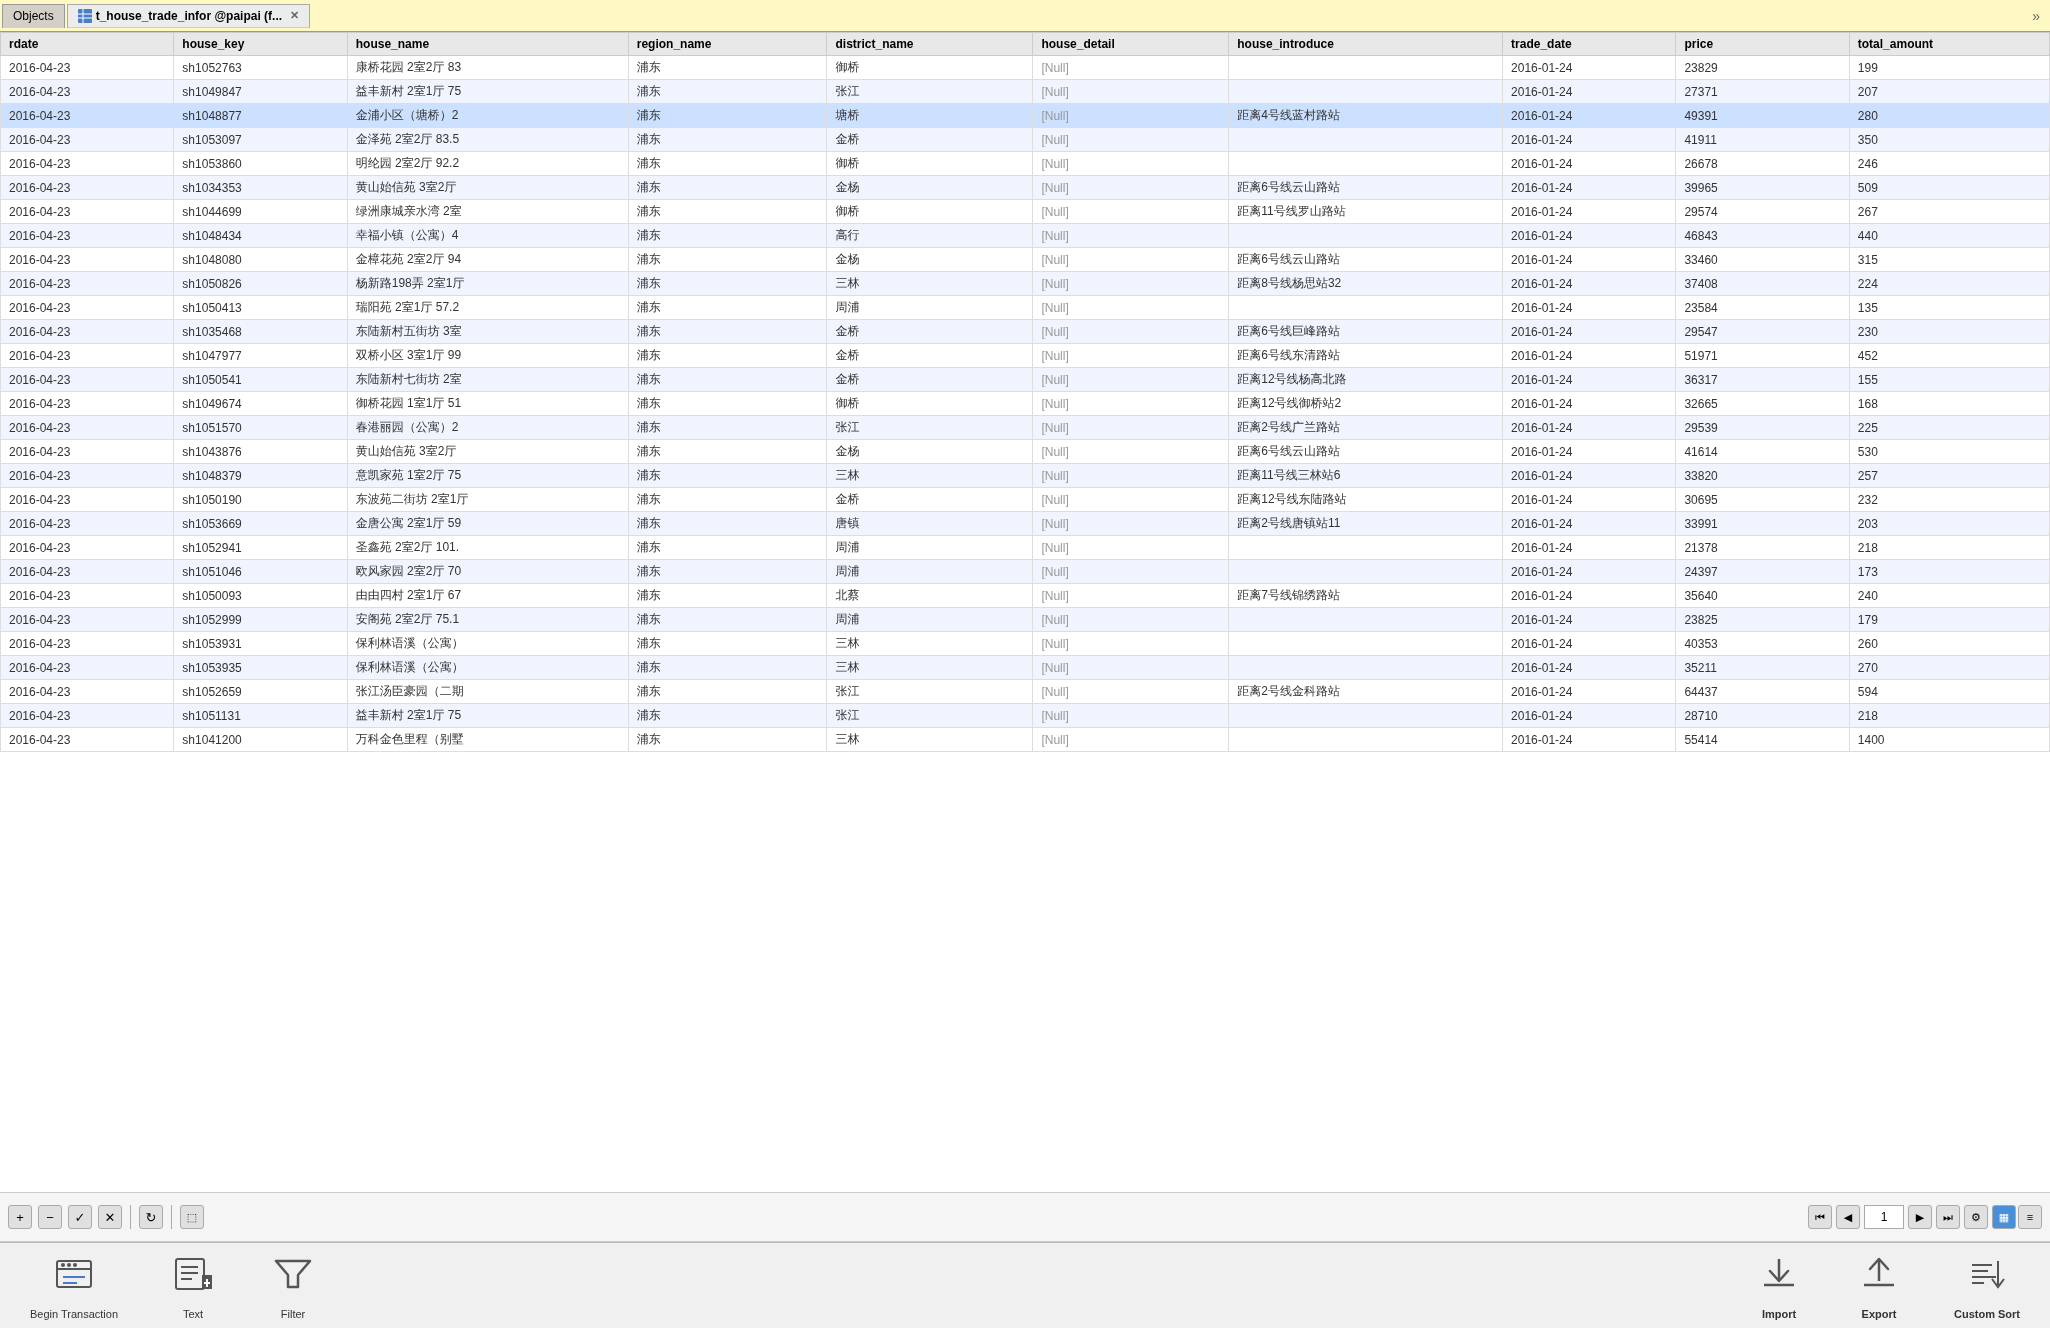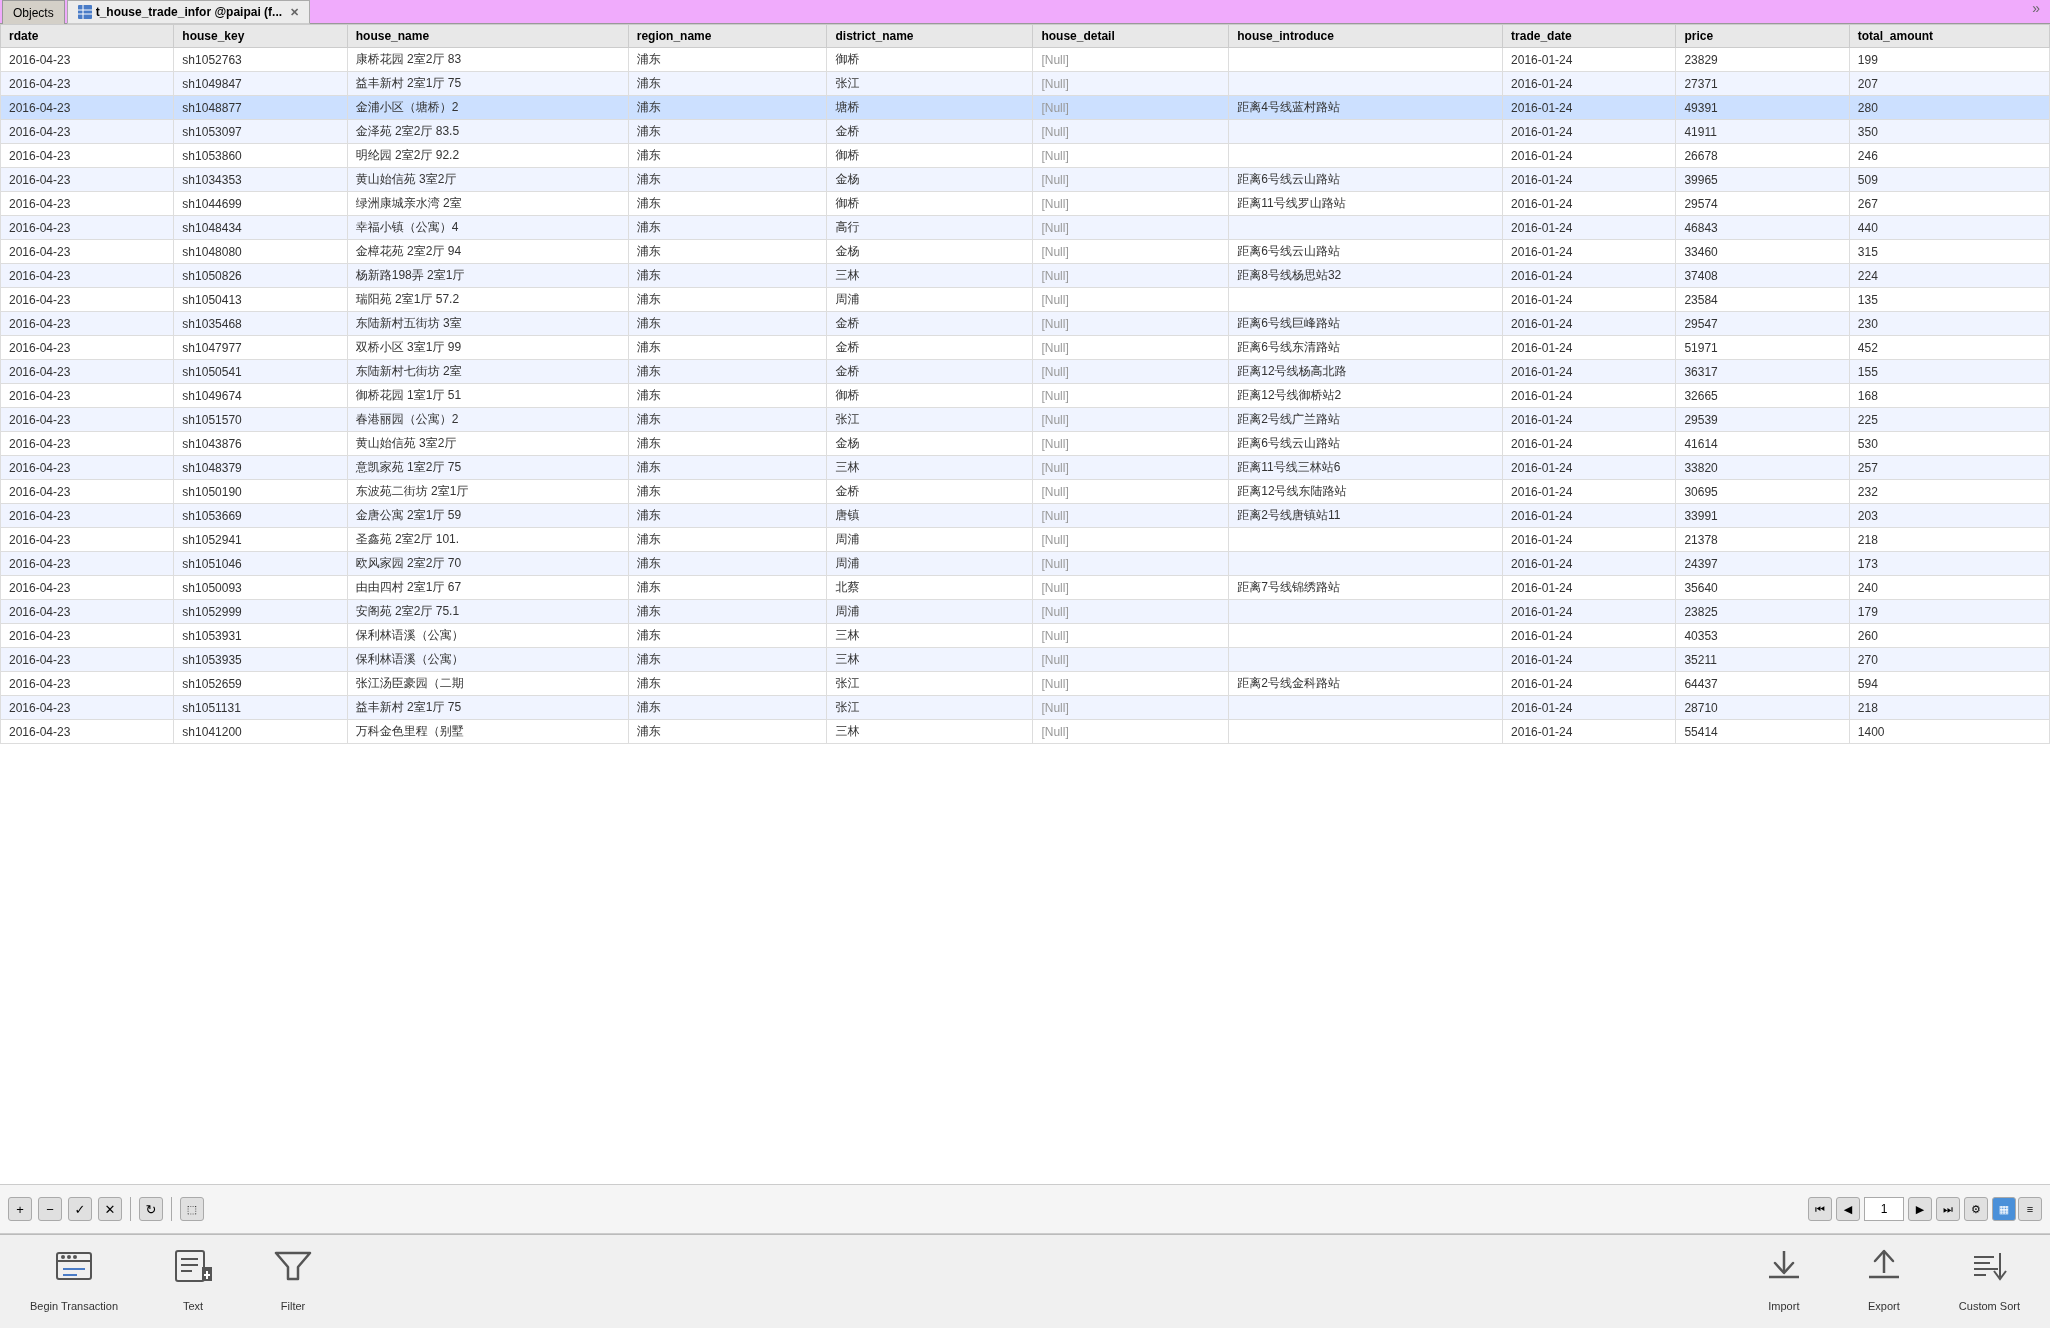--- a/index.html
+++ b/index.html
@@ -1,24 +1,24 @@
 <!DOCTYPE html>
 <html><head>
   <meta charset="utf-8">
   <style>
     * { box-sizing: border-box; margin: 0; padding: 0; }
     body { font-family: 'Segoe UI', Arial, sans-serif; font-size: 12px; background: #f0f0f0; overflow: hidden; width: 2050px; height: 1328px; }
     
     
     .tab-bar {
       display: flex;
-      align-items: flex-start;
-      background: #f0abfc;
+      align-items: center;
+      background: #fef9c3;
       border-bottom: 1px solid #999;
-      height: 24px;
+      height: 32px;
       padding: 0 2px;
     }
     .tab-objects {
       display: flex;
       align-items: center;
       padding: 4px 10px;
       background: #d4d0c8;
       border: 1px solid #999;
       border-bottom: none;
       font-size: 12px;
@@ -199,20 +199,21 @@
     }
     .action-label {
       font-size: 11px;
       color: #333;
       text-align: center;
     }
     .action-right {
       margin-left: auto;
       display: flex;
       gap: 30px;
+      font-weight: bold;
     }
   </style>
 </head>
 <body>
 
 <div class="tab-bar">
   <div class="tab-objects">
     <span>Objects</span>
   </div>
   <div class="tab-query">

